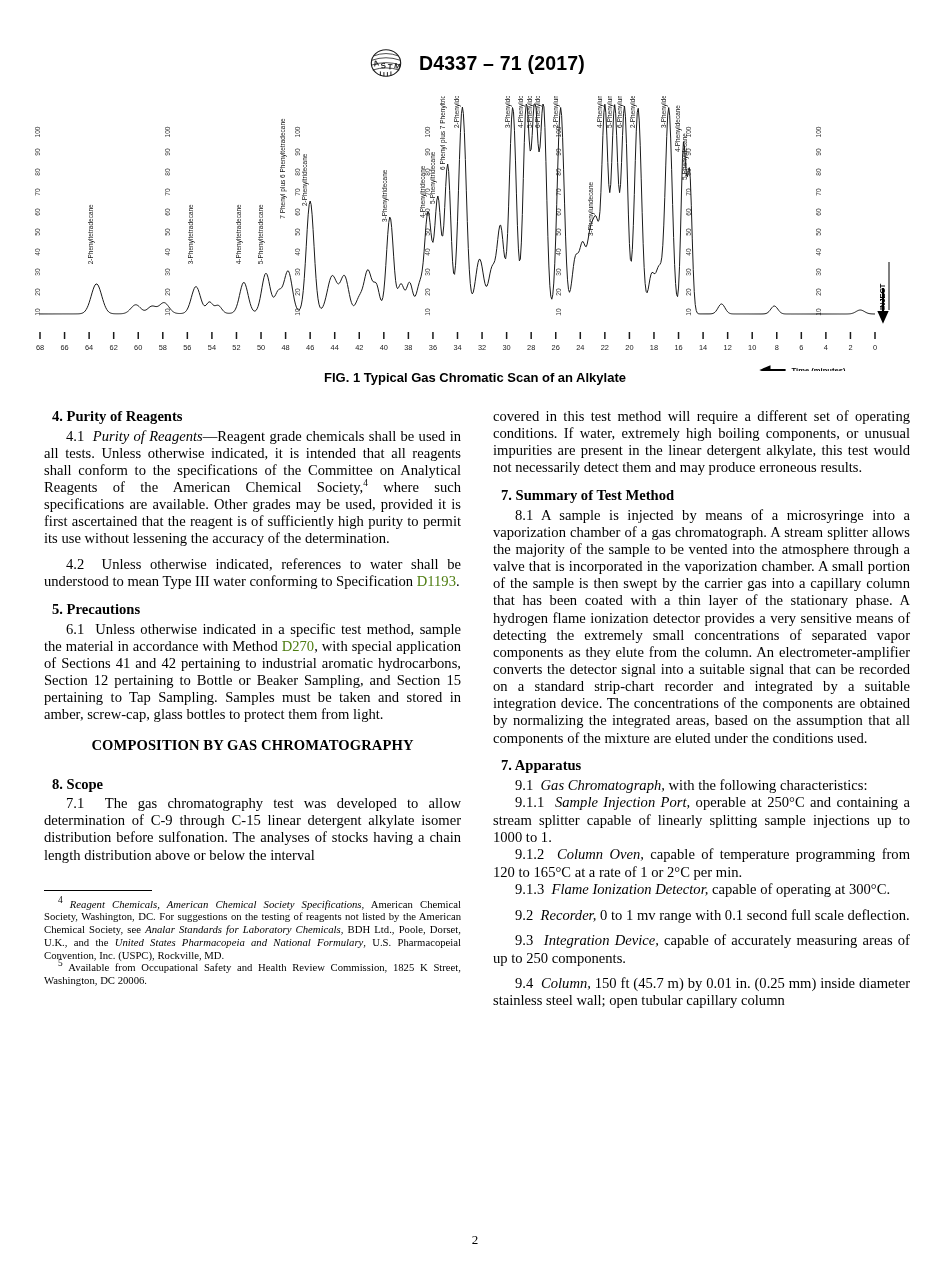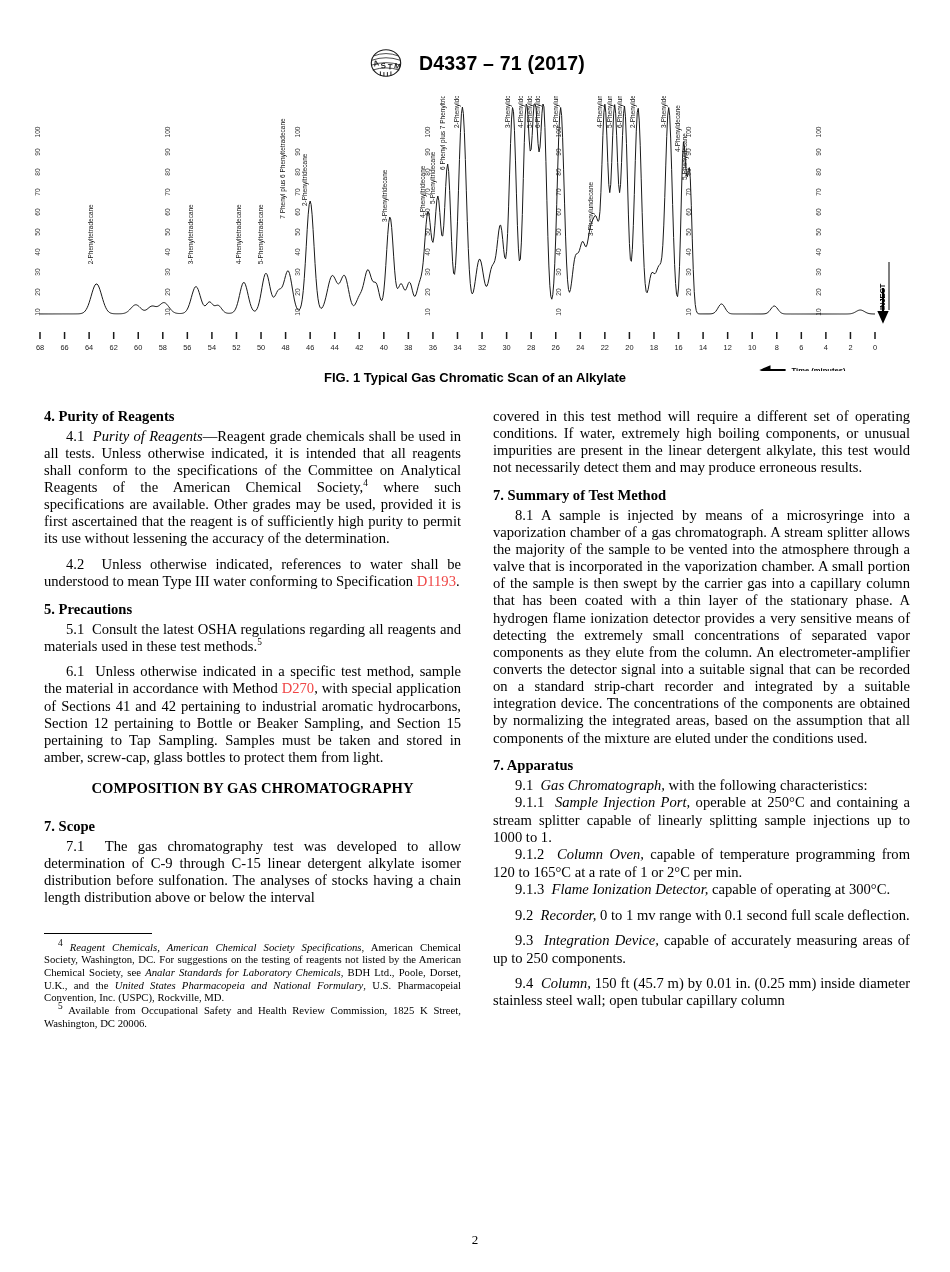--- a/index.html
+++ b/index.html
@@ -87,37 +87,38 @@
     line-height: 1.175;
     text-align: justify;
     text-justify: inter-word;
   }
   h3.sec-head {
     font-weight: bold;
     font-size: 14.6px;
     margin-top: 10.5px;
     margin-bottom: 2.5px;
     text-align: left;
+    margin-left: 8px;
   }
   h3.sec-head.first { margin-top: 0; }
   h2.center-head {
     font-weight: bold;
     font-size: 14.6px;
     text-align: center;
     margin-top: 14px;
     margin-bottom: 21px;
     letter-spacing: 0.1px;
   }
   p.para {
     text-indent: 22px;
     margin-bottom: 8.5px;
   }
   p.para.tight { margin-bottom: 0.5px; }
   .it { font-style: italic; }
-  .lnk { color: #ef4444; }
+  .lnk { color: #4d7c0f; }
   sup {
     font-size: 9.4px;
     vertical-align: super;
     line-height: 0;
   }
 
   
   .footnotes {
     margin-top: 26px;
     border-top: 0;
@@ -389,28 +390,27 @@
     <div class="col">
 
       <h3 class="sec-head first">4.  Purity of Reagents</h3>
 
       <p class="para">4.1&nbsp;&nbsp;<span class="it">Purity of Reagents</span>—Reagent grade chemicals shall be used in all tests. Unless otherwise indicated, it is intended that all reagents shall conform to the specifications of the Committee on Analytical Reagents of the American Chemical Society,<sup>4</sup> where such specifications are available. Other grades may be used, provided it is first ascertained that the reagent is of sufficiently high purity to permit its use without lessening the accuracy of the determination.</p>
 
       <p class="para">4.2&nbsp;&nbsp;Unless otherwise indicated, references to water shall be understood to mean Type III water conforming to Specification <span class="lnk">D1193</span>.</p>
 
       <h3 class="sec-head">5.  Precautions</h3>
 
-      <p class="para">5.1&nbsp;&nbsp;Consult the latest OSHA regulations regarding all reagents and materials used in these test methods.<sup>5</sup></p>
 
 
       <p class="para">6.1&nbsp;&nbsp;Unless otherwise indicated in a specific test method, sample the material in accordance with Method <span class="lnk">D270</span>, with special application of Sections 41 and 42 pertaining to industrial aromatic hydrocarbons, Section 12 pertaining to Bottle or Beaker Sampling, and Section 15 pertaining to Tap Sampling. Samples must be taken and stored in amber, screw-cap, glass bottles to protect them from light.</p>
 
       <h2 class="center-head">COMPOSITION BY GAS CHROMATOGRAPHY</h2>
 
-      <h3 class="sec-head">7.  Scope</h3>
+      <h3 class="sec-head">8.  Scope</h3>
 
       <p class="para tight">7.1&nbsp;&nbsp;The gas chromatography test was developed to allow determination of C-9 through C-15 linear detergent alkylate isomer distribution before sulfonation. The analyses of stocks having a chain length distribution above or below the interval</p>
 
       <div class="footnotes">
         <div class="fn-rule"></div>
         <p><sup>4</sup>&nbsp;<span class="it">Reagent Chemicals, American Chemical Society Specifications</span>, American Chemical Society, Washington, DC. For suggestions on the testing of reagents not listed by the American Chemical Society, see <span class="it">Analar Standards for Laboratory Chemicals</span>, BDH Ltd., Poole, Dorset, U.K., and the <span class="it">United States Pharmacopeia and National Formulary</span>, U.S. Pharmacopeial Convention, Inc. (USPC), Rockville, MD.</p>
         <p><sup>5</sup>&nbsp;Available from Occupational Safety and Health Review Commission, 1825 K Street, Washington, DC 20006.</p>
       </div>
     </div>
 

